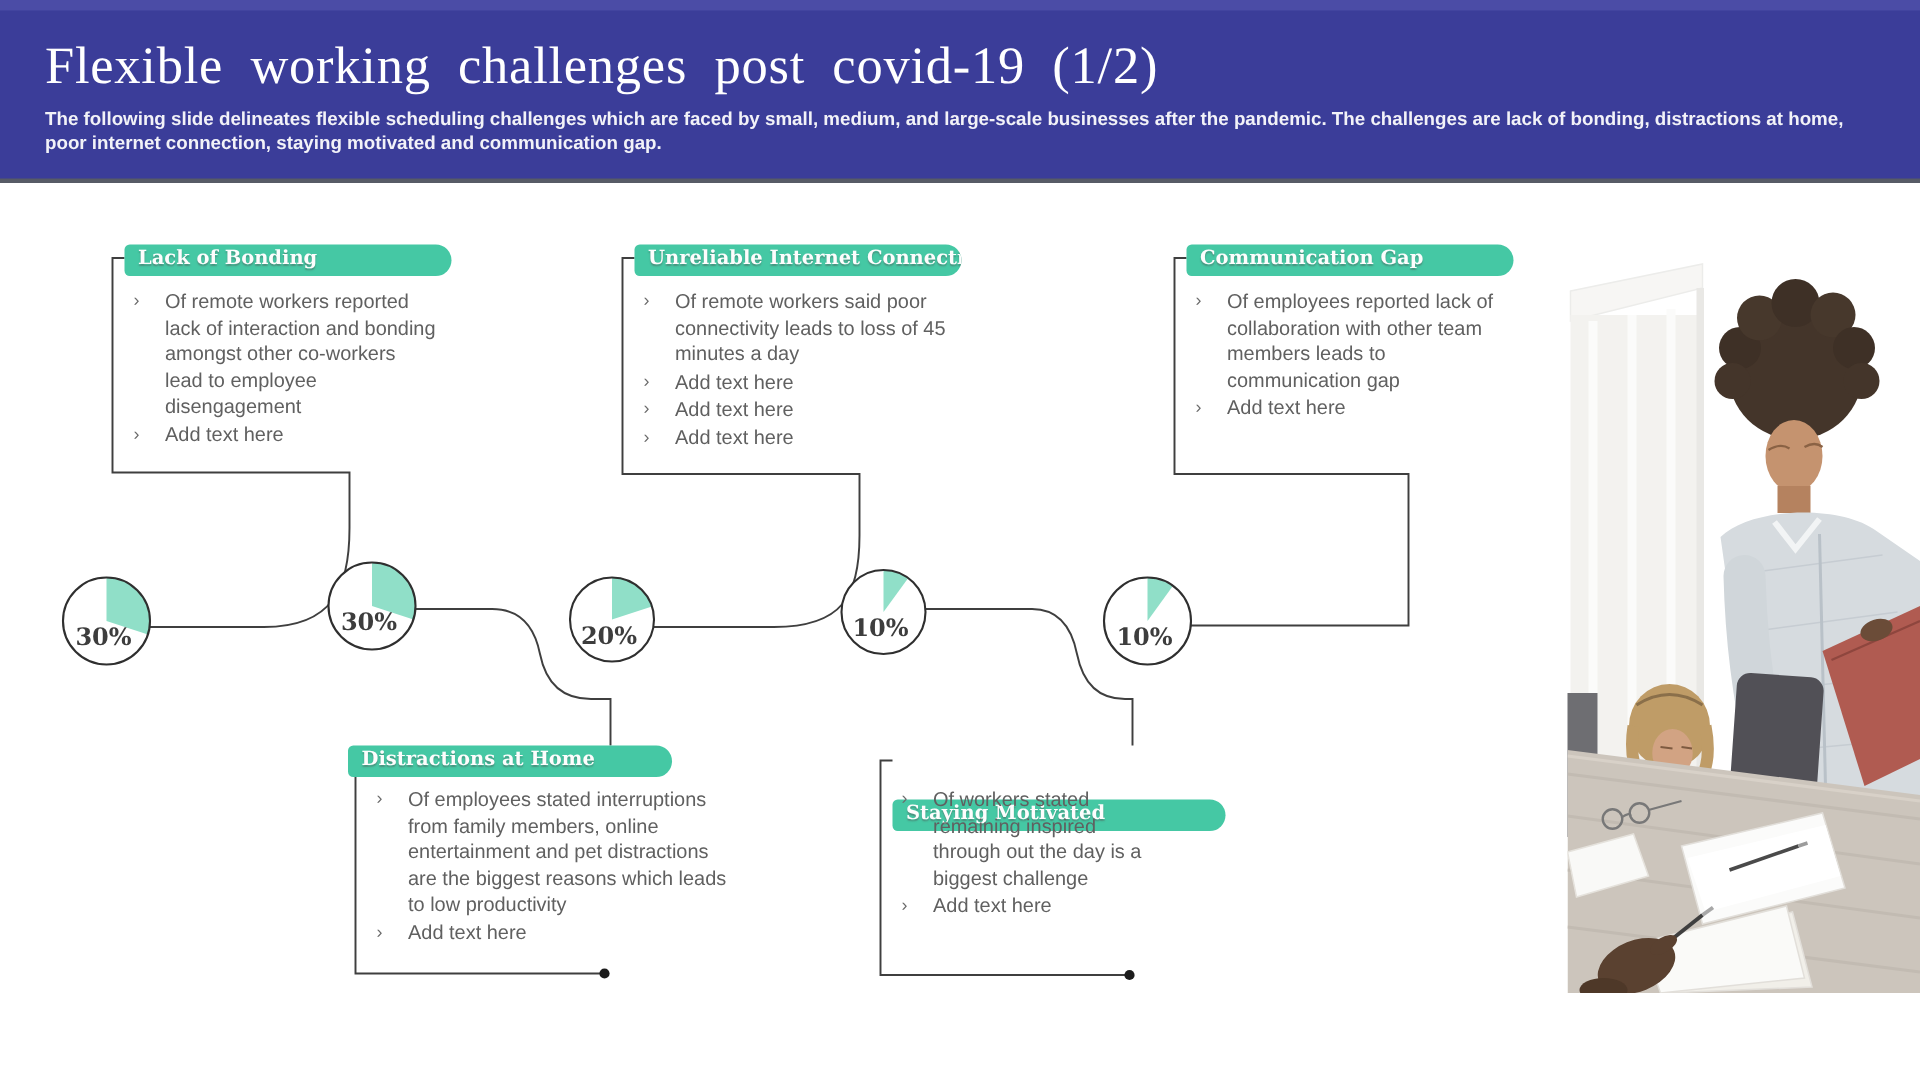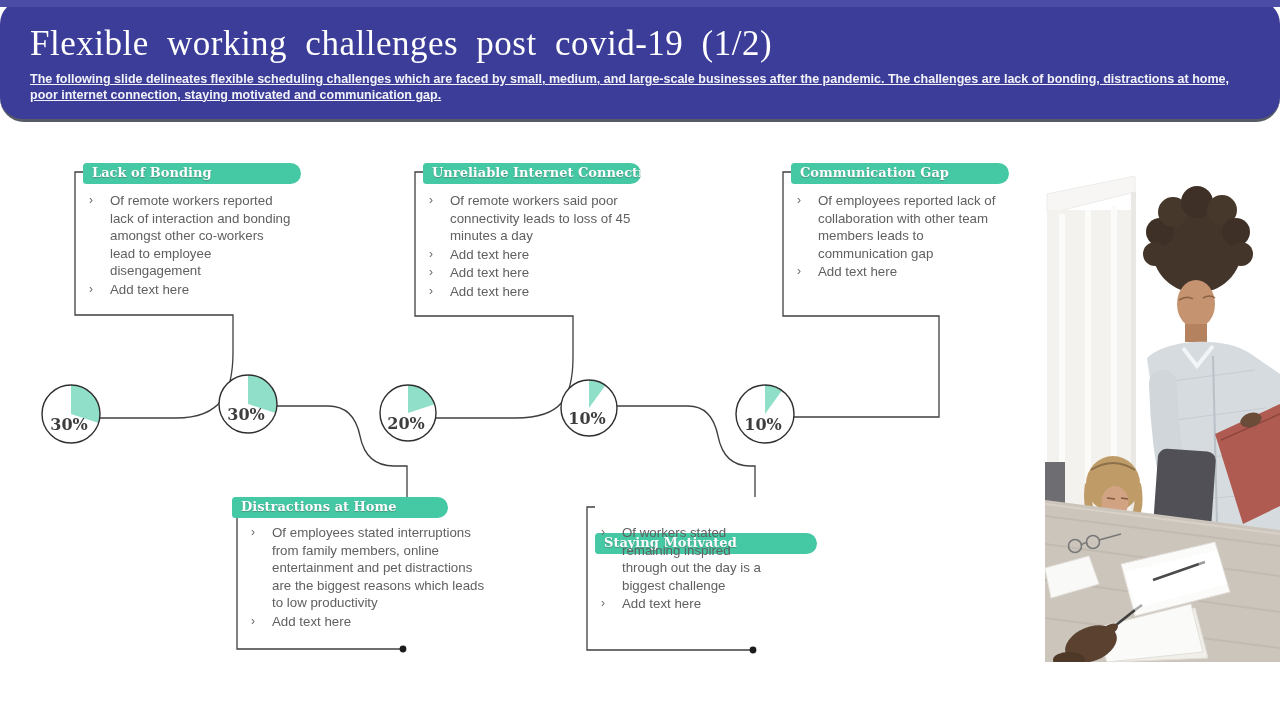--- a/index.html
+++ b/index.html
@@ -3,31 +3,31 @@
 <meta charset="utf-8">
 <style>
   html,body{margin:0;padding:0;background:#e9e9e9;}
   .slide{
     position:relative;width:1280px;height:720px;background:#ffffff;
     overflow:hidden;font-family:"Liberation Sans",sans-serif;
   }
   
   .hdr{
     position:absolute;left:0;top:0;width:1280px;height:122px;
-    background:#3b3d99;border-bottom:3px solid #575b66;box-sizing:border-box;border-radius:24px;
+    background:#3b3d99;border-bottom:3px solid #575b66;box-sizing:border-box;
   }
   .hdr-topstrip{position:absolute;left:0;top:0;width:1280px;height:7px;background:#4b4ca6;}
   .hdr-title{
     position:absolute;left:30px;top:24px;width:1100px;
     font-family:"Liberation Serif",serif;font-size:35px;font-weight:400;
     color:#ffffff;word-spacing:9px;letter-spacing:.5px;white-space:nowrap;
   }
   .hdr-sub{
     position:absolute;left:30px;top:72px;width:1218px;
-    font-size:12.5px;line-height:15.5px;font-weight:bold;color:#f2f2f8;text-decoration:underline;
+    font-size:12.5px;line-height:15.5px;font-weight:bold;color:#f2f2f8;
   }
   
   .pill{
     position:absolute;height:21px;background:#45c8a4;
     border-radius:4px 12px 12px 4px;box-sizing:border-box;
     padding:2px 8px 12px 9px;
     font-family:"DejaVu Serif",serif;font-weight:bold;font-size:13px;
     color:#fdfdfd;text-shadow:0 1px 1px rgba(80,80,80,.45);
     white-space:nowrap;overflow:hidden;
   }

